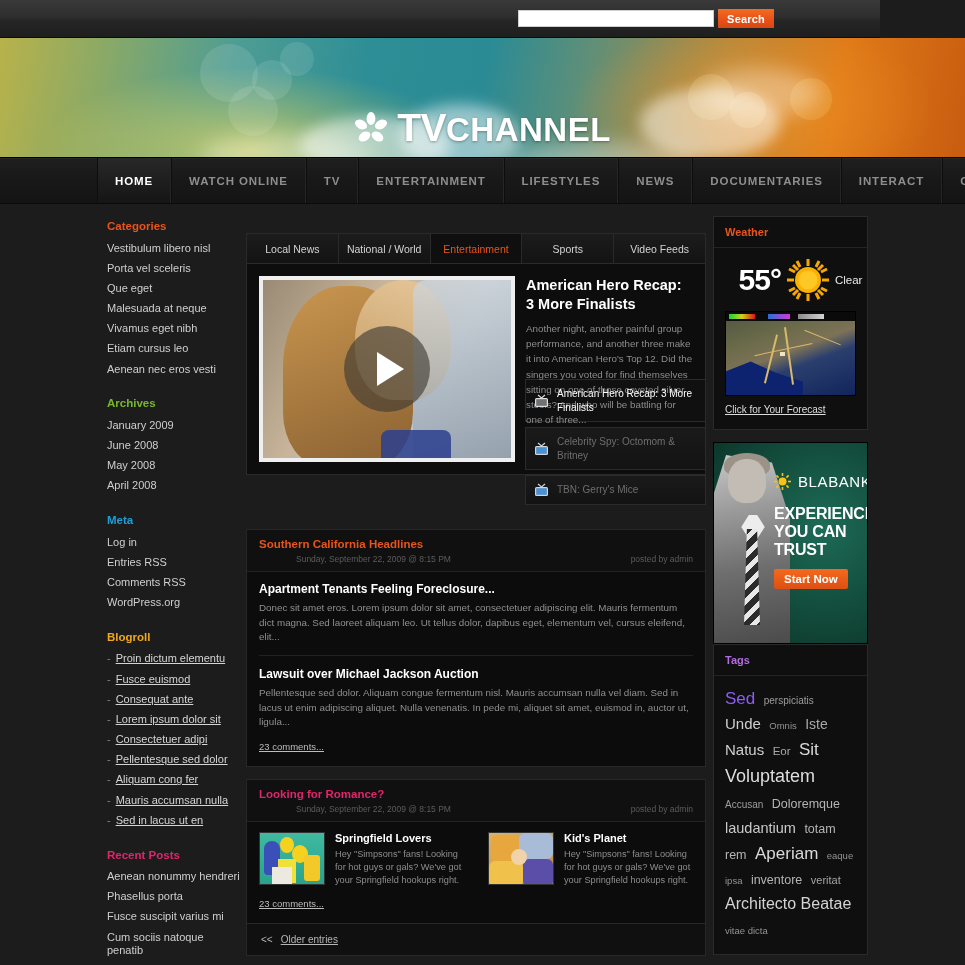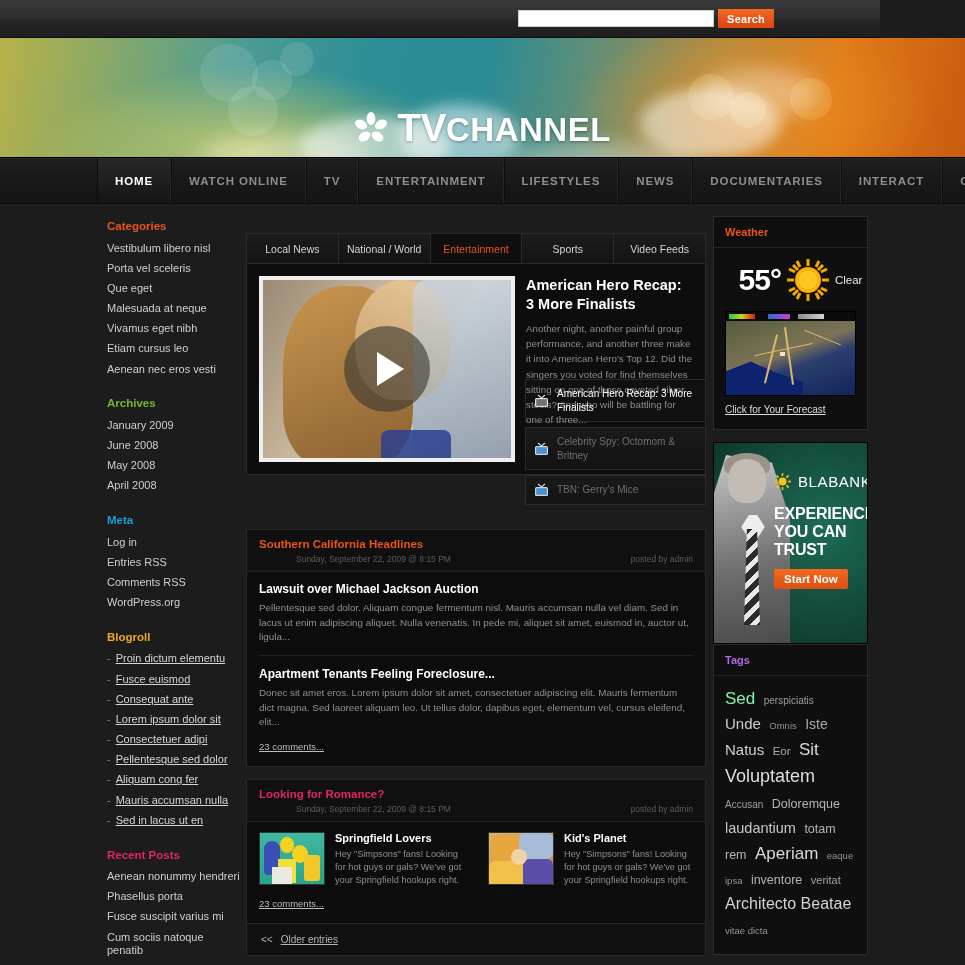--- a/index.html
+++ b/index.html
@@ -389,26 +389,26 @@
       <div class="post" style="margin-top:24px;">
         <div class="post-head">
           <div class="post-title orange">Southern California Headlines</div>
           <div class="post-meta">
             <span class="post-date">Sunday, September 22, 2009 @ 8:15 PM</span>
             <span class="post-by">posted by admin</span>
           </div>
         </div>
         <div class="post-body">
           <div class="art">
+            <h3>Apartment Tenants Feeling Foreclosure...</h3>
+            <p>Donec sit amet eros. Lorem ipsum dolor sit amet, consectetuer adipiscing elit. Mauris fermentum dict magna. Sed laoreet aliquam leo. Ut tellus dolor, dapibus eget, elementum vel, cursus eleifend, elit...</p>
+          </div>
+          <div class="art">
             <h3>Lawsuit over Michael Jackson Auction</h3>
             <p>Pellentesque sed dolor. Aliquam congue fermentum nisl. Mauris accumsan nulla vel diam. Sed in lacus ut enim adipiscing aliquet. Nulla venenatis. In pede mi, aliquet sit amet, euismod in, auctor ut, ligula...</p>
-          </div>
-          <div class="art">
-            <h3>Apartment Tenants Feeling Foreclosure...</h3>
-            <p>Donec sit amet eros. Lorem ipsum dolor sit amet, consectetuer adipiscing elit. Mauris fermentum dict magna. Sed laoreet aliquam leo. Ut tellus dolor, dapibus eget, elementum vel, cursus eleifend, elit...</p>
           </div>
           <span class="comments">23 comments...</span>
         </div>
       </div>
 
       <div class="post">
         <div class="post-head">
           <div class="post-title pink">Looking for Romance?</div>
           <div class="post-meta">
             <span class="post-date">Sunday, September 22, 2009 @ 8:15 PM</span>
@@ -529,21 +529,21 @@
           <span class="ad-brand">BLABANK</span>
         </div>
         <div class="ad-hl">EXPERIENCE YOU CAN TRUST</div>
         <div class="ad-cta">Start Now</div>
       </div>
 
       <div class="widget">
         <div class="widget-h tags">Tags</div>
         <div class="widget-body">
           <div class="tagcloud">
-            <span style="font-size:17px;color:#86efac;">Sed</span>
+            <span style="font-size:17px;color:#8b5cf6;">Sed</span>
             <span style="font-size:10px;color:#9d9d9d;">perspiciatis</span>
             <span style="font-size:15px;color:#cfcfcf;">Unde</span>
             <span style="font-size:9.5px;color:#939393;">Omnis</span>
             <span style="font-size:14px;color:#a9a9a9;">Iste</span>
             <span style="font-size:15px;color:#cfcfcf;">Natus</span>
             <span style="font-size:11.5px;color:#a9a9a9;">Eor</span>
             <span style="font-size:17px;color:#d9d9d9;">Sit</span>
             <span style="font-size:18px;color:#dedede;">Voluptatem</span>
             <span style="font-size:10px;color:#9d9d9d;">Accusan</span>
             <span style="font-size:12.5px;color:#b4b4b4;">Doloremque</span>

